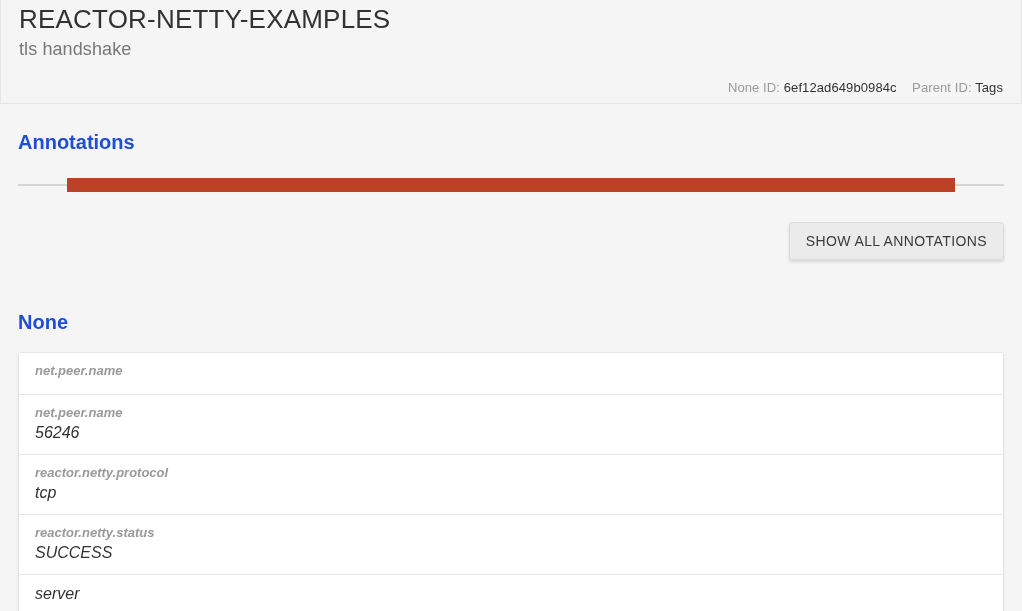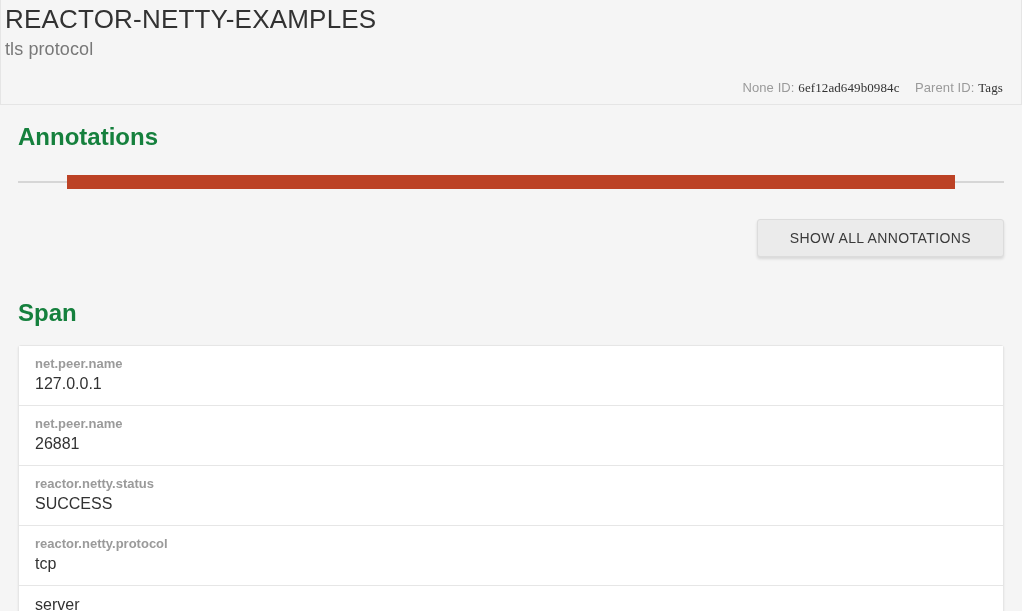--- a/index.html
+++ b/index.html
@@ -12,21 +12,21 @@
     overflow: hidden;
   }
   .page {
     width: 100%;
     height: 100%;
   }
   .header-block {
     border: 1px solid #e5e5e5;
     border-top: none;
     background: #f5f5f5;
-    padding: 4px 18px 8px 4px;
+    padding: 4px 18px 8px 18px;
     position: relative;
   }
   .service-name {
     font-size: 26px;
     font-weight: 500;
     color: #323232;
     letter-spacing: 0.2px;
   }
   .span-name {
     font-size: 18px;
@@ -35,31 +35,31 @@
     letter-spacing: 0.1px;
   }
   .ids-row {
     text-align: right;
     font-size: 13px;
     color: #9a9a9a;
     margin-top: 20px;
     letter-spacing: 0.1px;
   }
   .ids-row .label { color: #9a9a9a; }
-  .ids-row .val   { color: #323232; font-family: Liberation Serif, serif; }
+  .ids-row .val   { color: #323232; }
   .ids-row .sep   { display:inline-block; width: 8px; }
 
   .section {
     padding: 10px 18px 0 18px;
   }
   .section-title {
-    font-size: 24px;
+    font-size: 20px;
     font-weight: 700;
-    color: #15803d;
-    margin-top: 8px;
+    color: #1d4ed8;
+    margin-top: 17px;
     margin-bottom: 18px;
   }
 
   .timeline-wrap {
     position: relative;
     height: 14px;
     margin: 24px 0 30px 0;
   }
   .timeline-rail {
     position: absolute;
@@ -81,36 +81,37 @@
     text-align: right;
     margin-bottom: 24px;
   }
   .btn {
     display: inline-block;
     background: #ebebeb;
     border: 1px solid #dcdcdc;
     color: #3a3a3a;
     font-size: 14px;
     letter-spacing: 0.4px;
-    padding: 10px 32px;
+    padding: 10px 16px;
     border-radius: 3px;
     cursor: pointer;
     box-shadow: 0 2px 3px rgba(0,0,0,0.12);
   }
 
   .tags-list {
     border-radius: 3px;
     overflow: hidden;
     box-shadow: 0 1px 2px rgba(0,0,0,0.10);
   }
   .tag-item {
     background: #ffffff;
     border: 1px solid #e6e6e6;
     border-top: none;
     padding: 10px 16px 12px 16px;
+    font-style: italic;
   }
   .tag-item:first-child {
     border-top: 1px solid #e6e6e6;
   }
   .tag-key {
     font-size: 13px;
     font-weight: 700;
     color: #9a9a9a;
     margin-bottom: 4px;
   }
@@ -119,21 +120,21 @@
     color: #323232;
   }
 </style>
 </head>
 <body>
 
 <div class="page">
 
   <div class="header-block">
     <div class="service-name">REACTOR-NETTY-EXAMPLES</div>
-    <div class="span-name">tls protocol</div>
+    <div class="span-name">tls handshake</div>
     <div class="ids-row">
       <span class="label">None ID:</span>
       <span class="val">6ef12ad649b0984c</span>
       <span class="sep"></span>
       <span class="label">Parent ID:</span>
       <span class="val">Tags</span>
     </div>
   </div>
 
   <div class="section">
@@ -143,37 +144,36 @@
       <div class="timeline-rail"></div>
       <div class="timeline-bar" style="background: rgb(188, 66, 37);"></div>
     </div>
 
     <div class="btn-row">
       <button class="btn">SHOW ALL ANNOTATIONS</button>
     </div>
   </div>
 
   <div class="section">
-    <div class="section-title">Span</div>
+    <div class="section-title">None</div>
     <div class="tags-list">
       <div class="tag-item">
         <div class="tag-key">net.peer.name</div>
-        <div class="tag-val">127.0.0.1</div>
       </div>
       <div class="tag-item">
         <div class="tag-key">net.peer.name</div>
-        <div class="tag-val">26881</div>
+        <div class="tag-val">56246</div>
+      </div>
+      <div class="tag-item">
+        <div class="tag-key">reactor.netty.protocol</div>
+        <div class="tag-val">tcp</div>
       </div>
       <div class="tag-item">
         <div class="tag-key">reactor.netty.status</div>
         <div class="tag-val">SUCCESS</div>
-      </div>
-      <div class="tag-item">
-        <div class="tag-key">reactor.netty.protocol</div>
-        <div class="tag-val">tcp</div>
       </div>
       <div class="tag-item">
         <div class="tag-val">server</div>
       </div>
     </div>
   </div>
 
 </div>
 
 </body></html>

